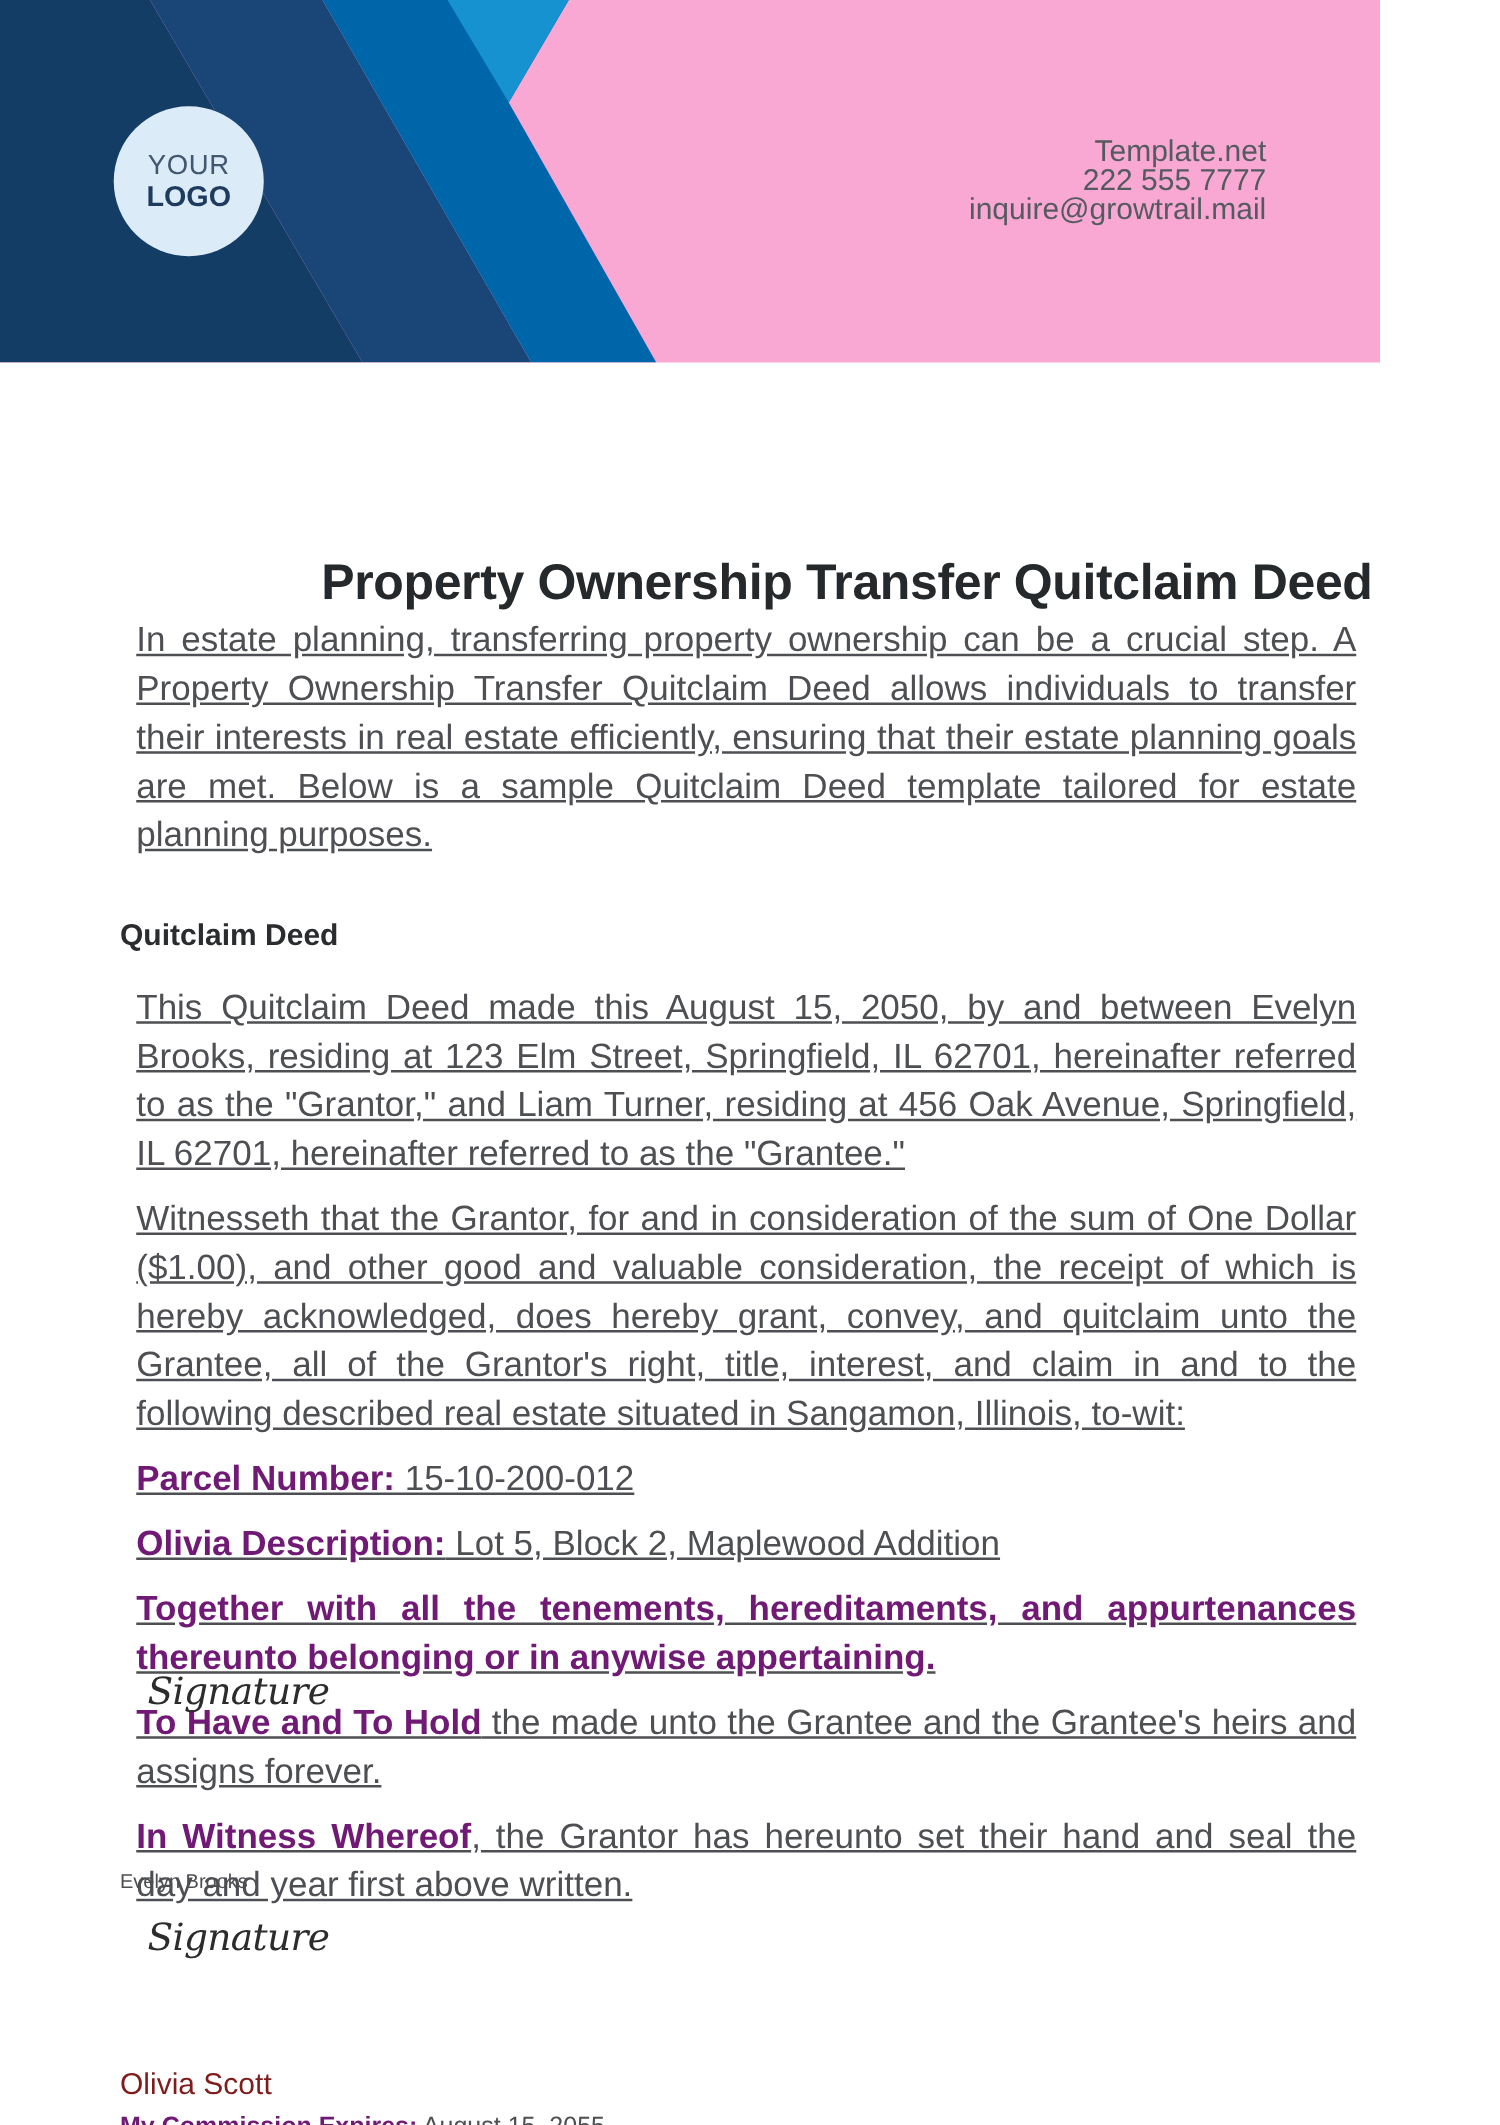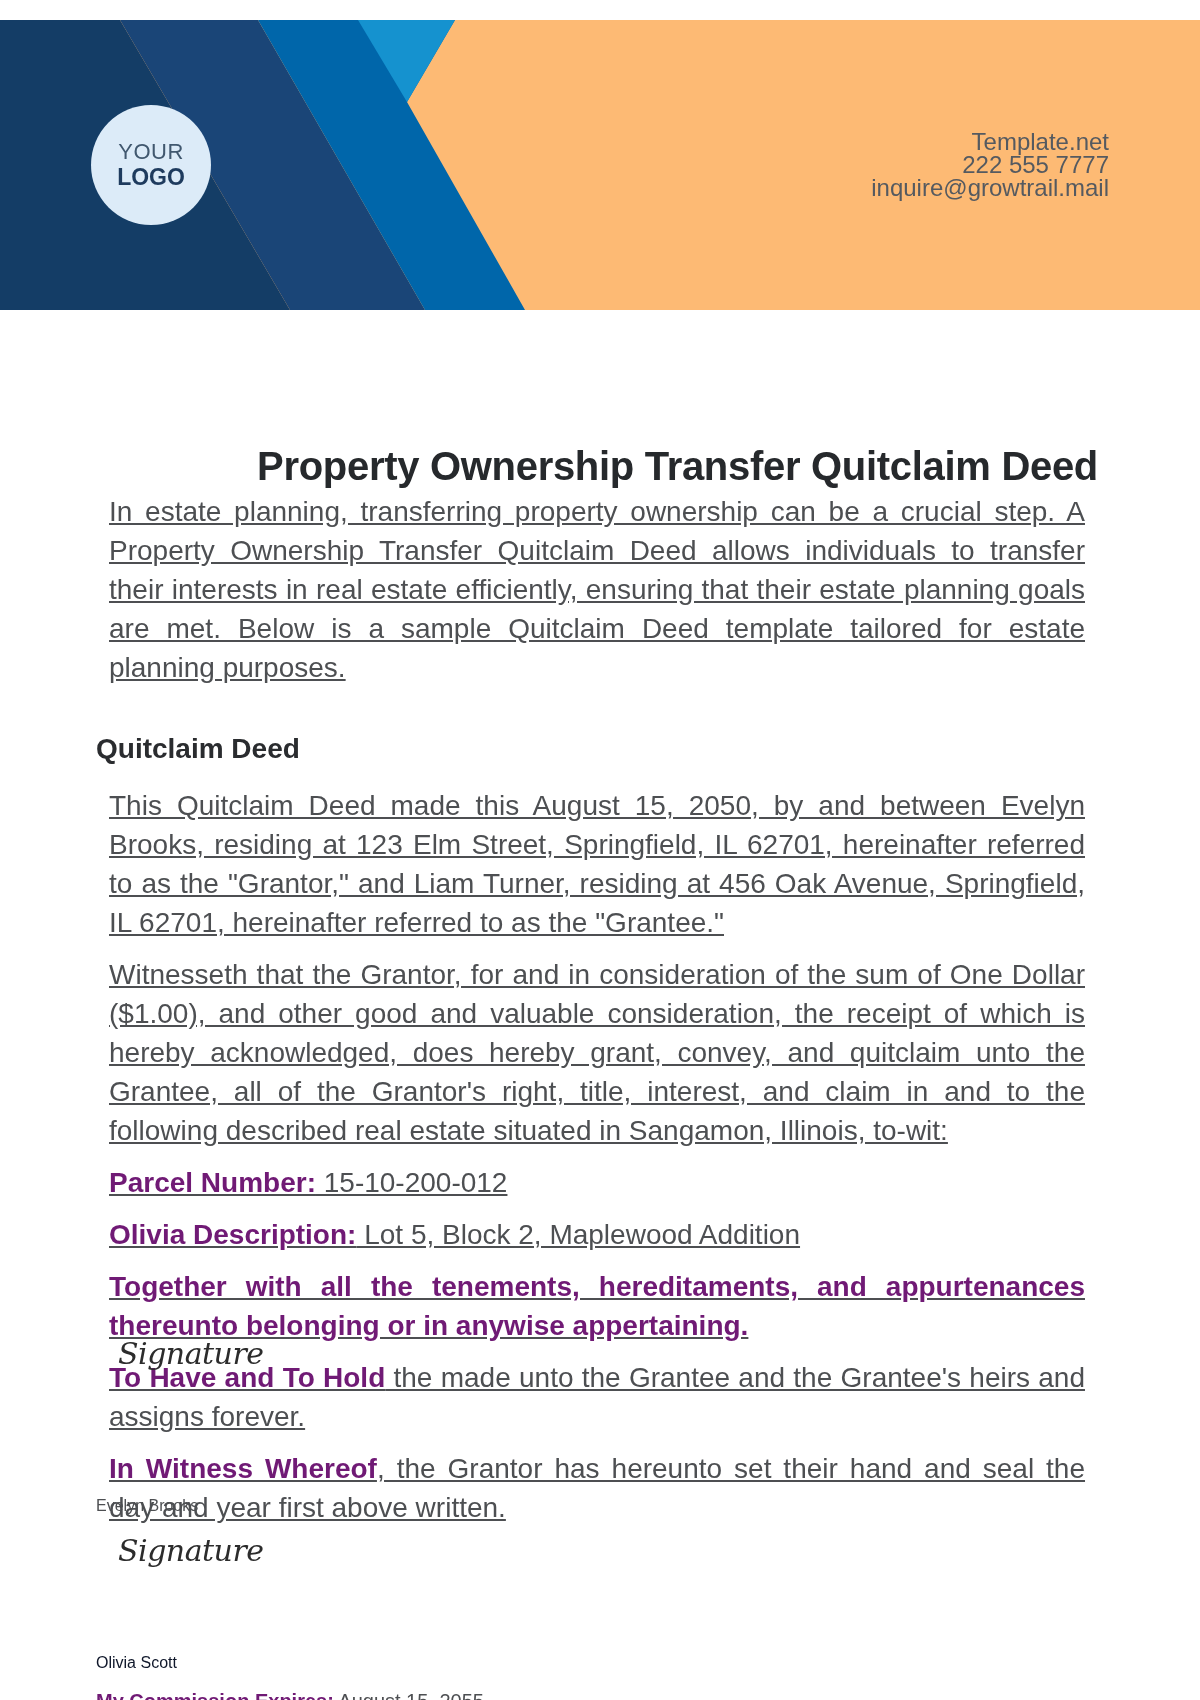--- a/index.html
+++ b/index.html
@@ -1,43 +1,43 @@
 <!DOCTYPE html>
 <html><head>
 <meta charset="utf-8">
 <style>
   html, body { margin: 0; padding: 0; }
   body {
     width: 1200px; height: 1700px; overflow: hidden; background: #ffffff;
     font-family: "Liberation Sans", "DejaVu Sans", sans-serif; color: #4a4a4a;
     position: relative;
   }
-  .header { position: absolute; left: 0; top: 0; width: 1200px; height: 290px; background: #fdba74; overflow: hidden; margin-top: 20px; }
+  .header { position: absolute; left: 0; top: 0; width: 1104px; height: 290px; background: #f9a8d4; overflow: hidden; }
   .header svg { position: absolute; left: 0; top: 0; }
   .logo {
     position: absolute; left: 91px; top: 85px; width: 120px; height: 120px; border-radius: 50%;
     background: #dcebf8; display: flex; flex-direction: column; align-items: center; justify-content: center;
     color: #1e3b5e; line-height: 1;
   }
   .logo .l1 { font-size: 22px; font-weight: 300; letter-spacing: 0.5px; color: #41586f; }
   .logo .l2 { font-size: 23px; font-weight: 700; margin-top: 3px; color: #1e3b5e; }
   .contact {
     position: absolute; right: 91px; top: 110px; text-align: right; font-size: 24px; line-height: 23px; color: #555a60;
   }
   .content { position: absolute; left: 96px; top: 440px; width: 1002px; }
   h1 { margin: 0; text-align: right; font-size: 40px; font-weight: 700; color: #26292c; line-height: 52px; letter-spacing: -0.3px; }
   p { margin: 13px; font-size: 28px; line-height: 39px; text-align: justify; color: #4d4f52; text-decoration: underline; }
   .intro { margin-top: 0; }
-  h2 { margin: 42px 0 17px 0; font-size: 28px; font-weight: 700; color: #2a2c2f; line-height: 40px; }
+  h2 { margin: 42px 0 17px 0; font-size: 24px; font-weight: 700; color: #2a2c2f; line-height: 40px; }
   b { color: #701a75; font-weight: 700; }
   .sig { font-family: "DejaVu Serif", serif; font-style: italic; font-size: 30px; color: #2c2c2c; margin-left: 22px; letter-spacing: -0.5px; margin-top: 44px; }
   .sig1 { position: absolute; left: 96px; top: 1336px; }
   .name1 { position: absolute; left: 96px; top: 1456px; font-size: 16px; color: #4d4f52; margin-top: 41px; }
   .sig2 { position: absolute; left: 96px; top: 1533px; }
-  .name2 { position: absolute; left: 96px; top: 1654px; font-size: 16px; color: #0f172a; }
+  .name2 { position: absolute; left: 96px; top: 1654px; font-size: 24px; color: #7f1d1d; }
   .expires { position: absolute; left: 96px; top: 1690px; font-size: 20px; color: #4d4f52; white-space: nowrap; }
 </style>
 </head>
 <body>
 
 <div class="header">
   <svg width="1200" height="290" viewBox="0 0 1200 290">
     <polygon points="0,0 120,0 290,290 0,290" fill="#143d66"></polygon>
     <polygon points="120,0 258,0 425,290 290,290" fill="#1a4577"></polygon>
     <polygon points="258,0 455,0 407,82 525,290 425,290" fill="#0066aa"></polygon>

